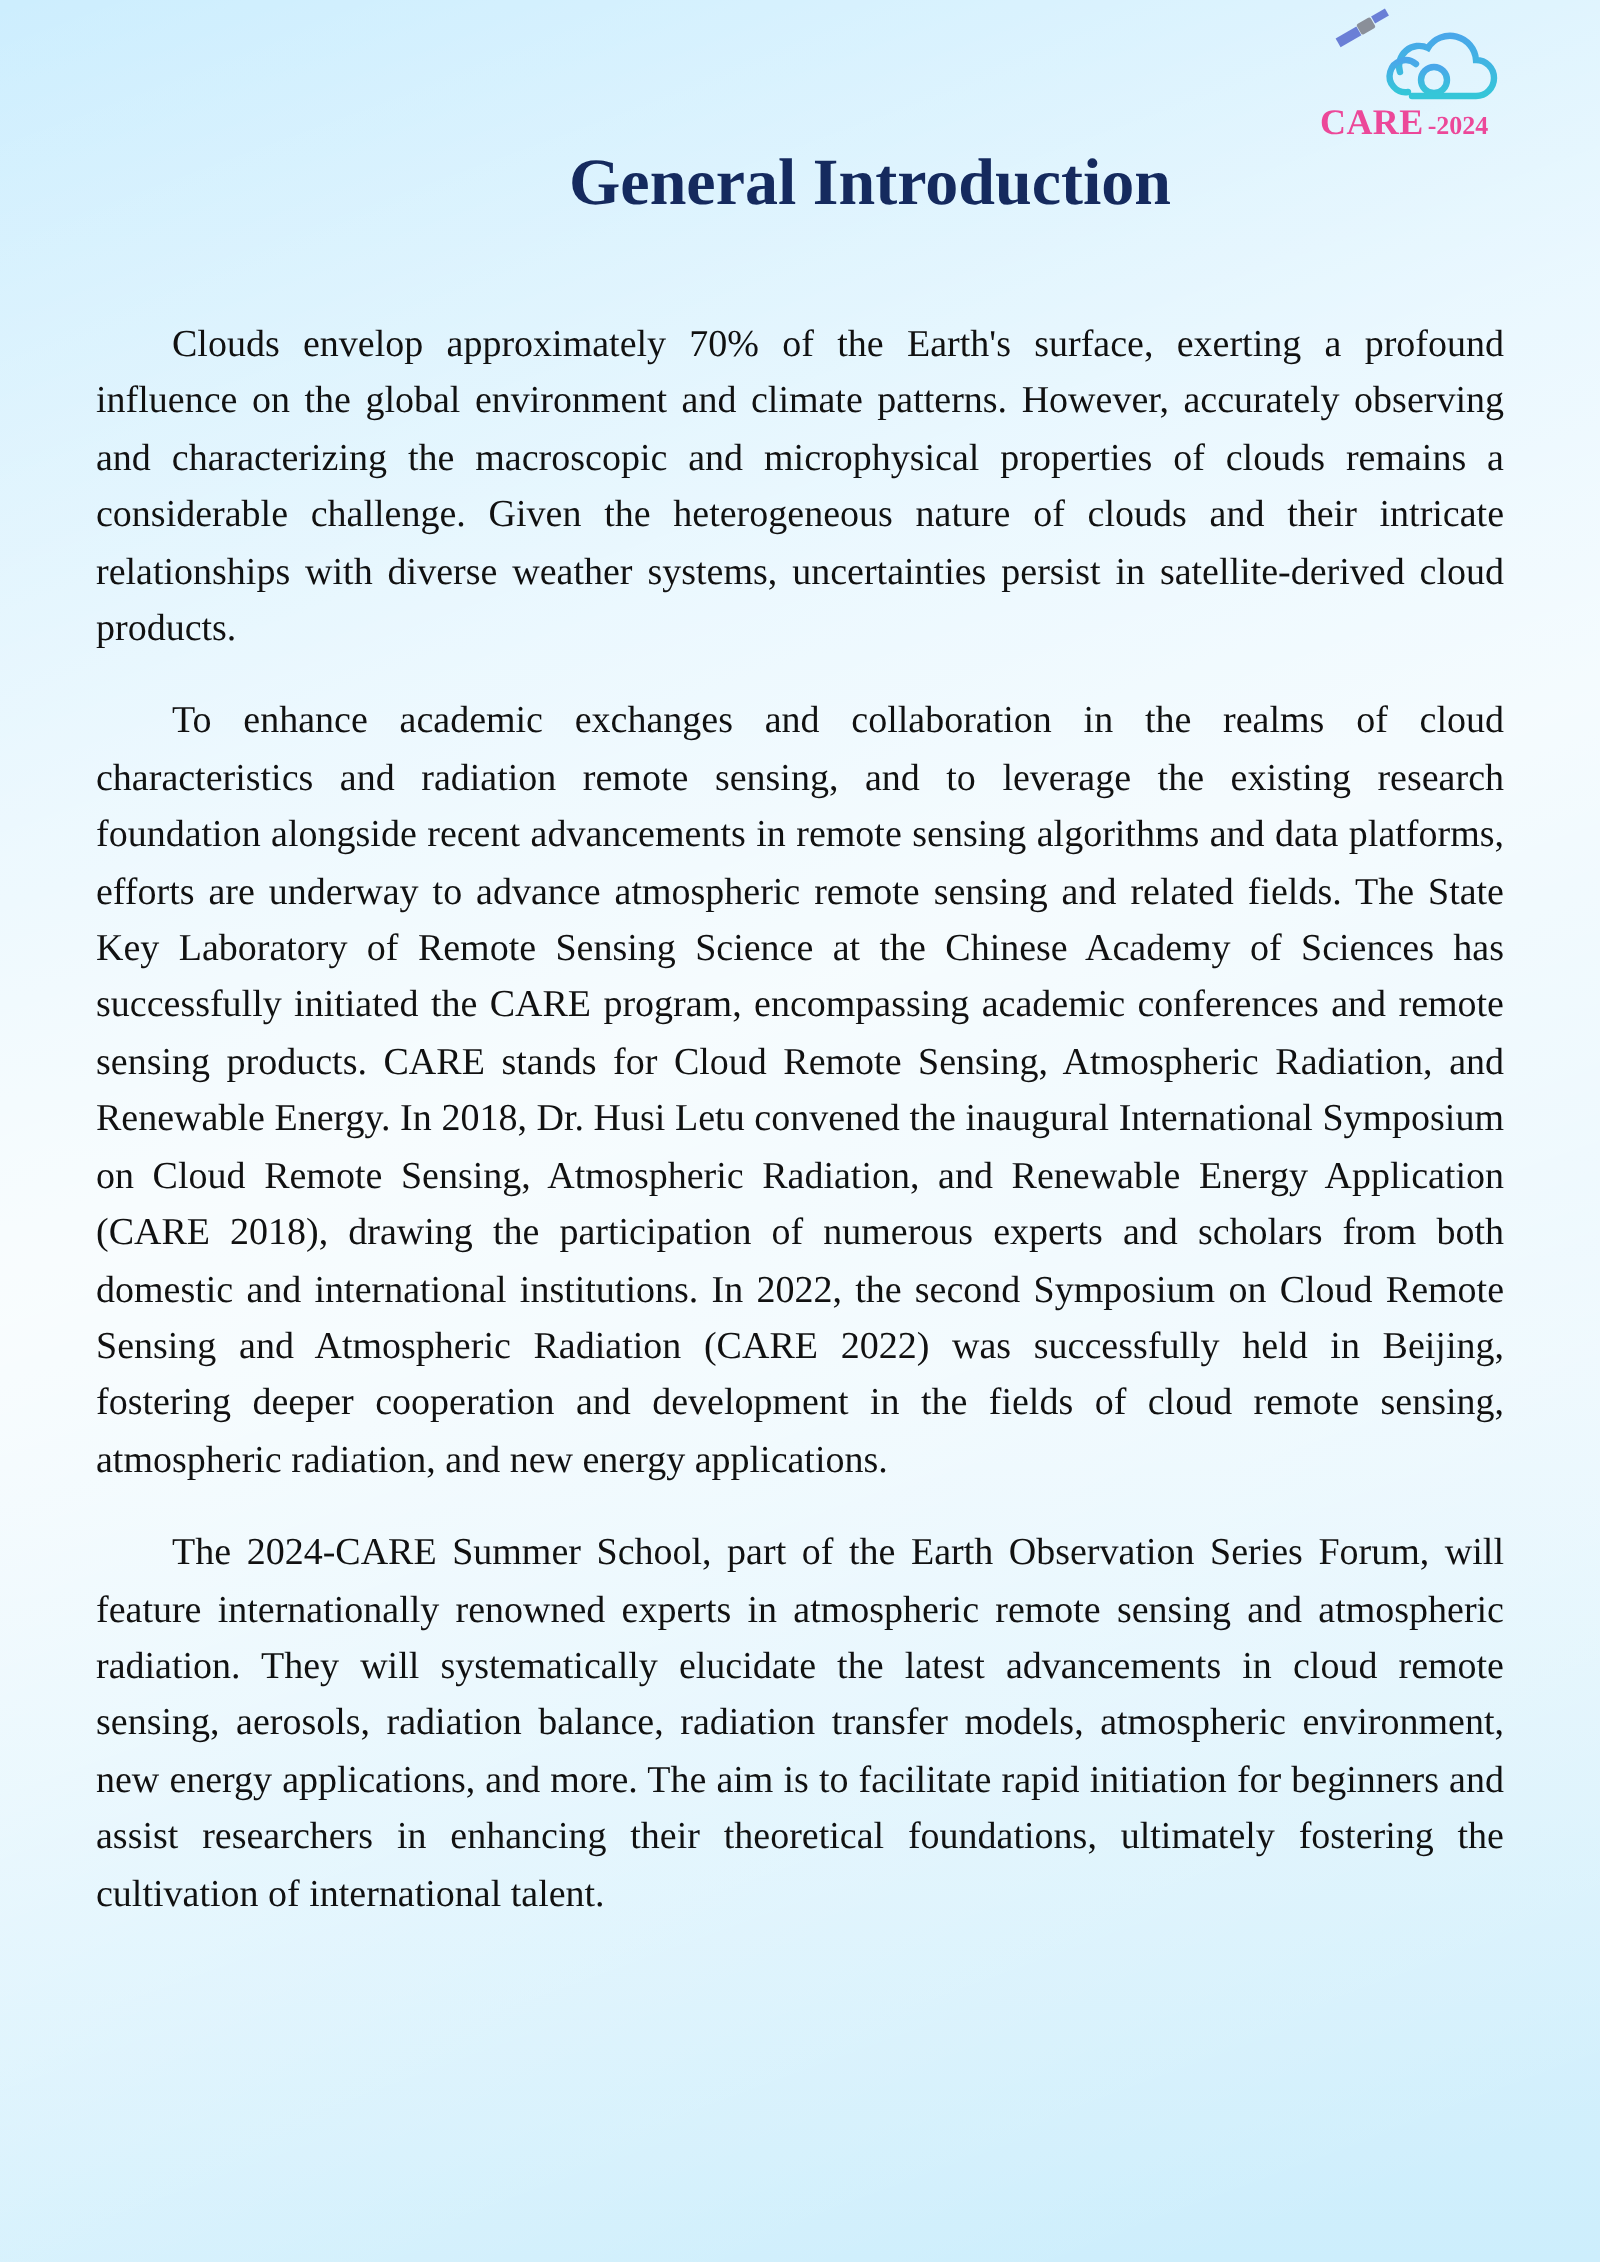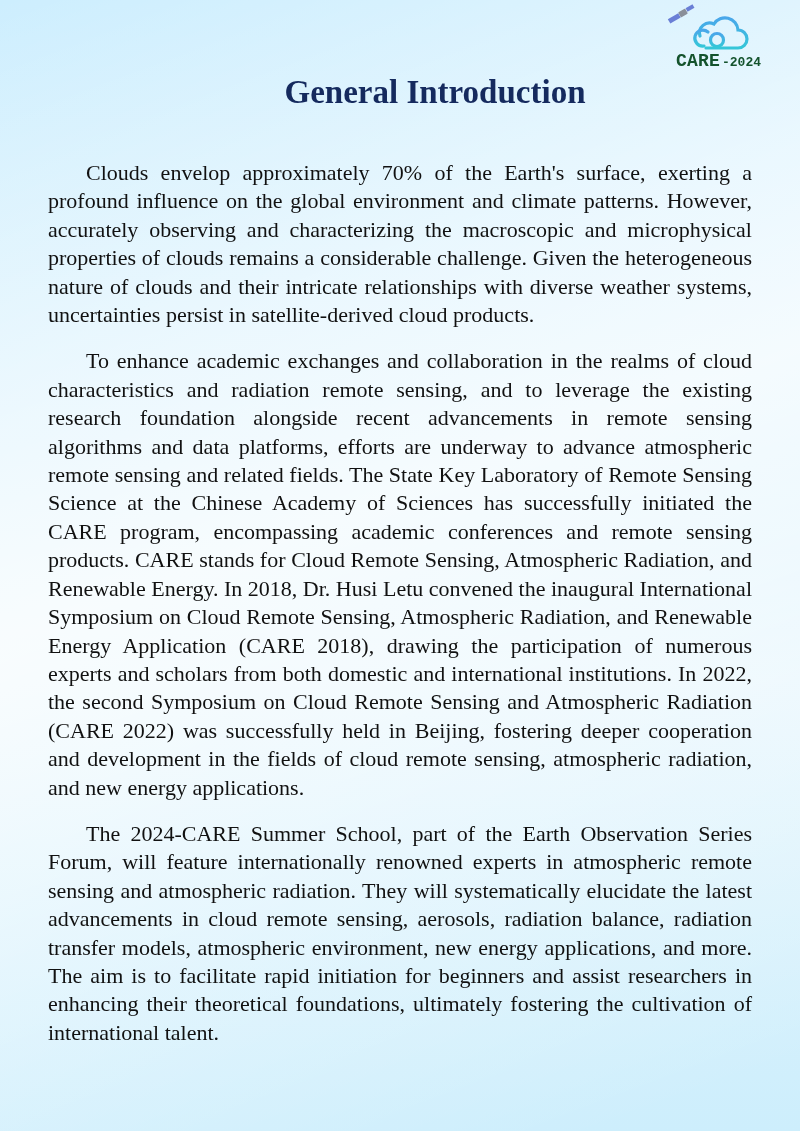--- a/index.html
+++ b/index.html
@@ -17,26 +17,26 @@
   .logo {
     position: absolute;
     left: 660px;
     top: 2px;
     width: 112px;
     height: 70px;
   }
   .logo svg { position: absolute; left: 0; top: 0; }
   .logo-text {
     position: absolute;
-    left: 16px;
+    left: 0;
     top: 50px;
     white-space: nowrap;
-    font-family: Liberation Mono, monospace;
+    font-family: Liberation Serif, serif;
     font-weight: bold;
-    color: #14532d;
+    color: #ec4899;
     line-height: 1;
   }
   .logo-text .care { font-size: 18px; letter-spacing: 0.2px; }
   .logo-text .year { font-size: 13px; margin-left: 2px; }
   .title {
     position: absolute;
     top: 74px;
     left: 0;
     width: 870px;
     text-align: center;
@@ -47,21 +47,21 @@
     margin: 0;
   }
   .body {
     position: absolute;
     left: 48px;
     width: 704px;
     top: 159px;
   }
   .para {
     margin: 0 0 18px 0;
-    font-size: 22px;
+    font-size: 19px;
     line-height: 28.4px;
     text-align: justify;
     text-indent: 38px;
     color: #111;
   }
 </style>
 </head>
 <body>
 
 <div class="page">

